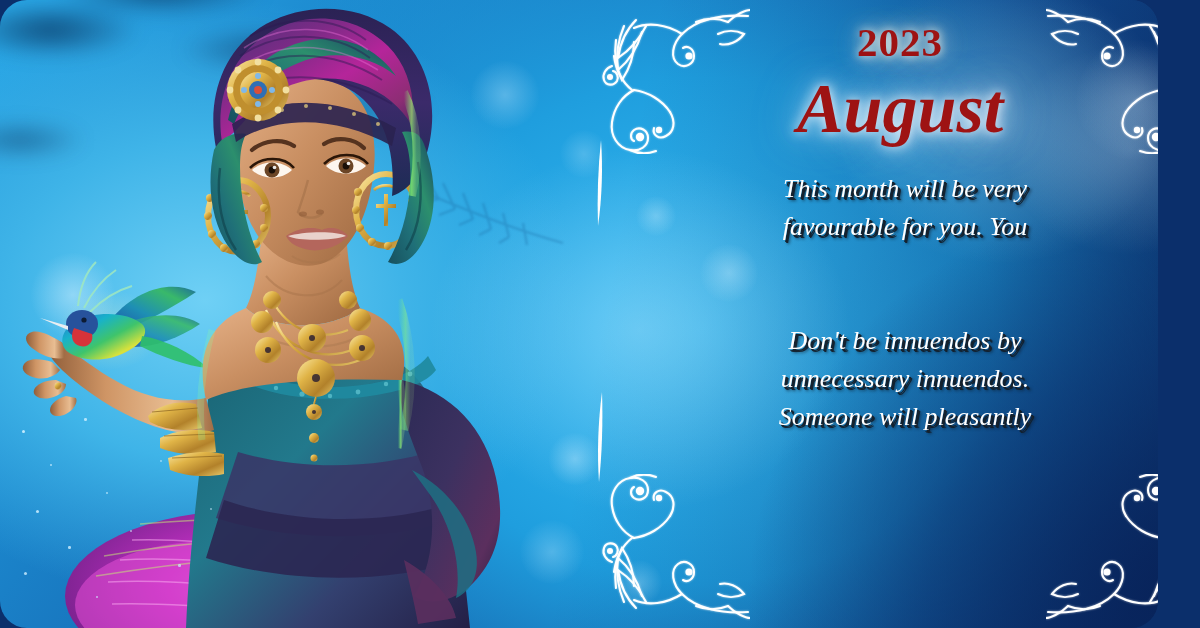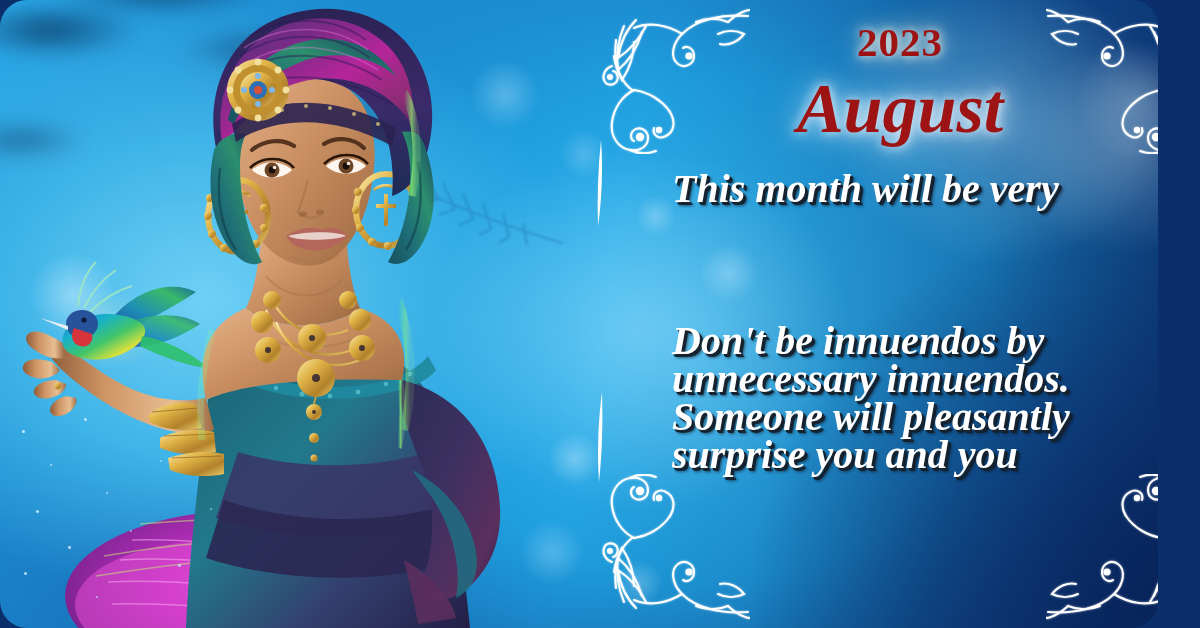--- a/index.html
+++ b/index.html
@@ -103,22 +103,23 @@
     color:#9e1313;
     letter-spacing:0px;
     text-shadow:
       0 0 12px rgba(245,250,255,.98),
       0 0 26px rgba(225,242,255,.80),
       0 0 46px rgba(210,236,255,.50);
     margin-top: 11px;
   }
   .forecast {
     position:absolute; top:170px; left:72px; width:466px;
-    font-size:40px; line-height:38px;
-    font-weight:700; font-style:italic;
+    text-align:center;
+    font-size:26px; line-height:38px;
+    font-weight:400; font-style:italic;
     color:#ffffff;
     text-shadow:
       2px 2px 0 #16222e,
       3px 3px 0 rgba(18,30,42,.92),
       4px 4px 3px rgba(10,20,32,.62);
   }
 </style>
 </head>
 <body>
 
@@ -541,21 +542,21 @@
       <div class="spark" style="left:86px;  top:196px; width:2px; height:2px; opacity:.7;"></div>
       <div class="spark" style="left:150px; top:60px;  width:2px; height:2px; opacity:.6;"></div>
       <div class="spark" style="left:168px; top:164px; width:2.5px;height:2.5px;opacity:.7;"></div>
       <div class="spark" style="left:200px; top:108px; width:2px; height:2px; opacity:.6;"></div>
     </div>
   </div>
 
   <div class="panel">
     <div class="year">2023</div>
     <div class="month">August</div>
-    <div class="forecast"><span>This month will be very</span><br><br><br><br><span>Don't be innuendos by</span><br><span>unnecessary innuendos.</span><br><span>Someone will pleasantly</span><br><span>surprise you and you</span><br></div>
+    <div class="forecast"><span>This month will be very</span><br><span>favourable for you. You</span><br><br><br><span>Don't be innuendos by</span><br><span>unnecessary innuendos.</span><br><span>Someone will pleasantly</span><br><br></div>
   </div>
 
   <div class="ornament orn-tl">
     <svg viewBox="0 0 150 150">
       <g fill="none" stroke="#ffffff" stroke-width="2.1" stroke-linecap="round">
         <path d="M148,12 C120,10 96,16 82,30 C72,40 70,54 78,60 C85,65 94,60 94,52 C94,45 88,41 83,44"></path>
         <path d="M82,30 C66,20 48,18 34,24"></path>
         <path d="M36,16 C26,26 20,40 18,54 C30,46 40,34 46,22"></path>
         <path d="M24,22 C18,36 16,52 18,66 C30,56 38,42 42,28"></path>
         <path d="M16,36 C14,50 16,64 22,76 C30,64 34,50 34,38"></path>

